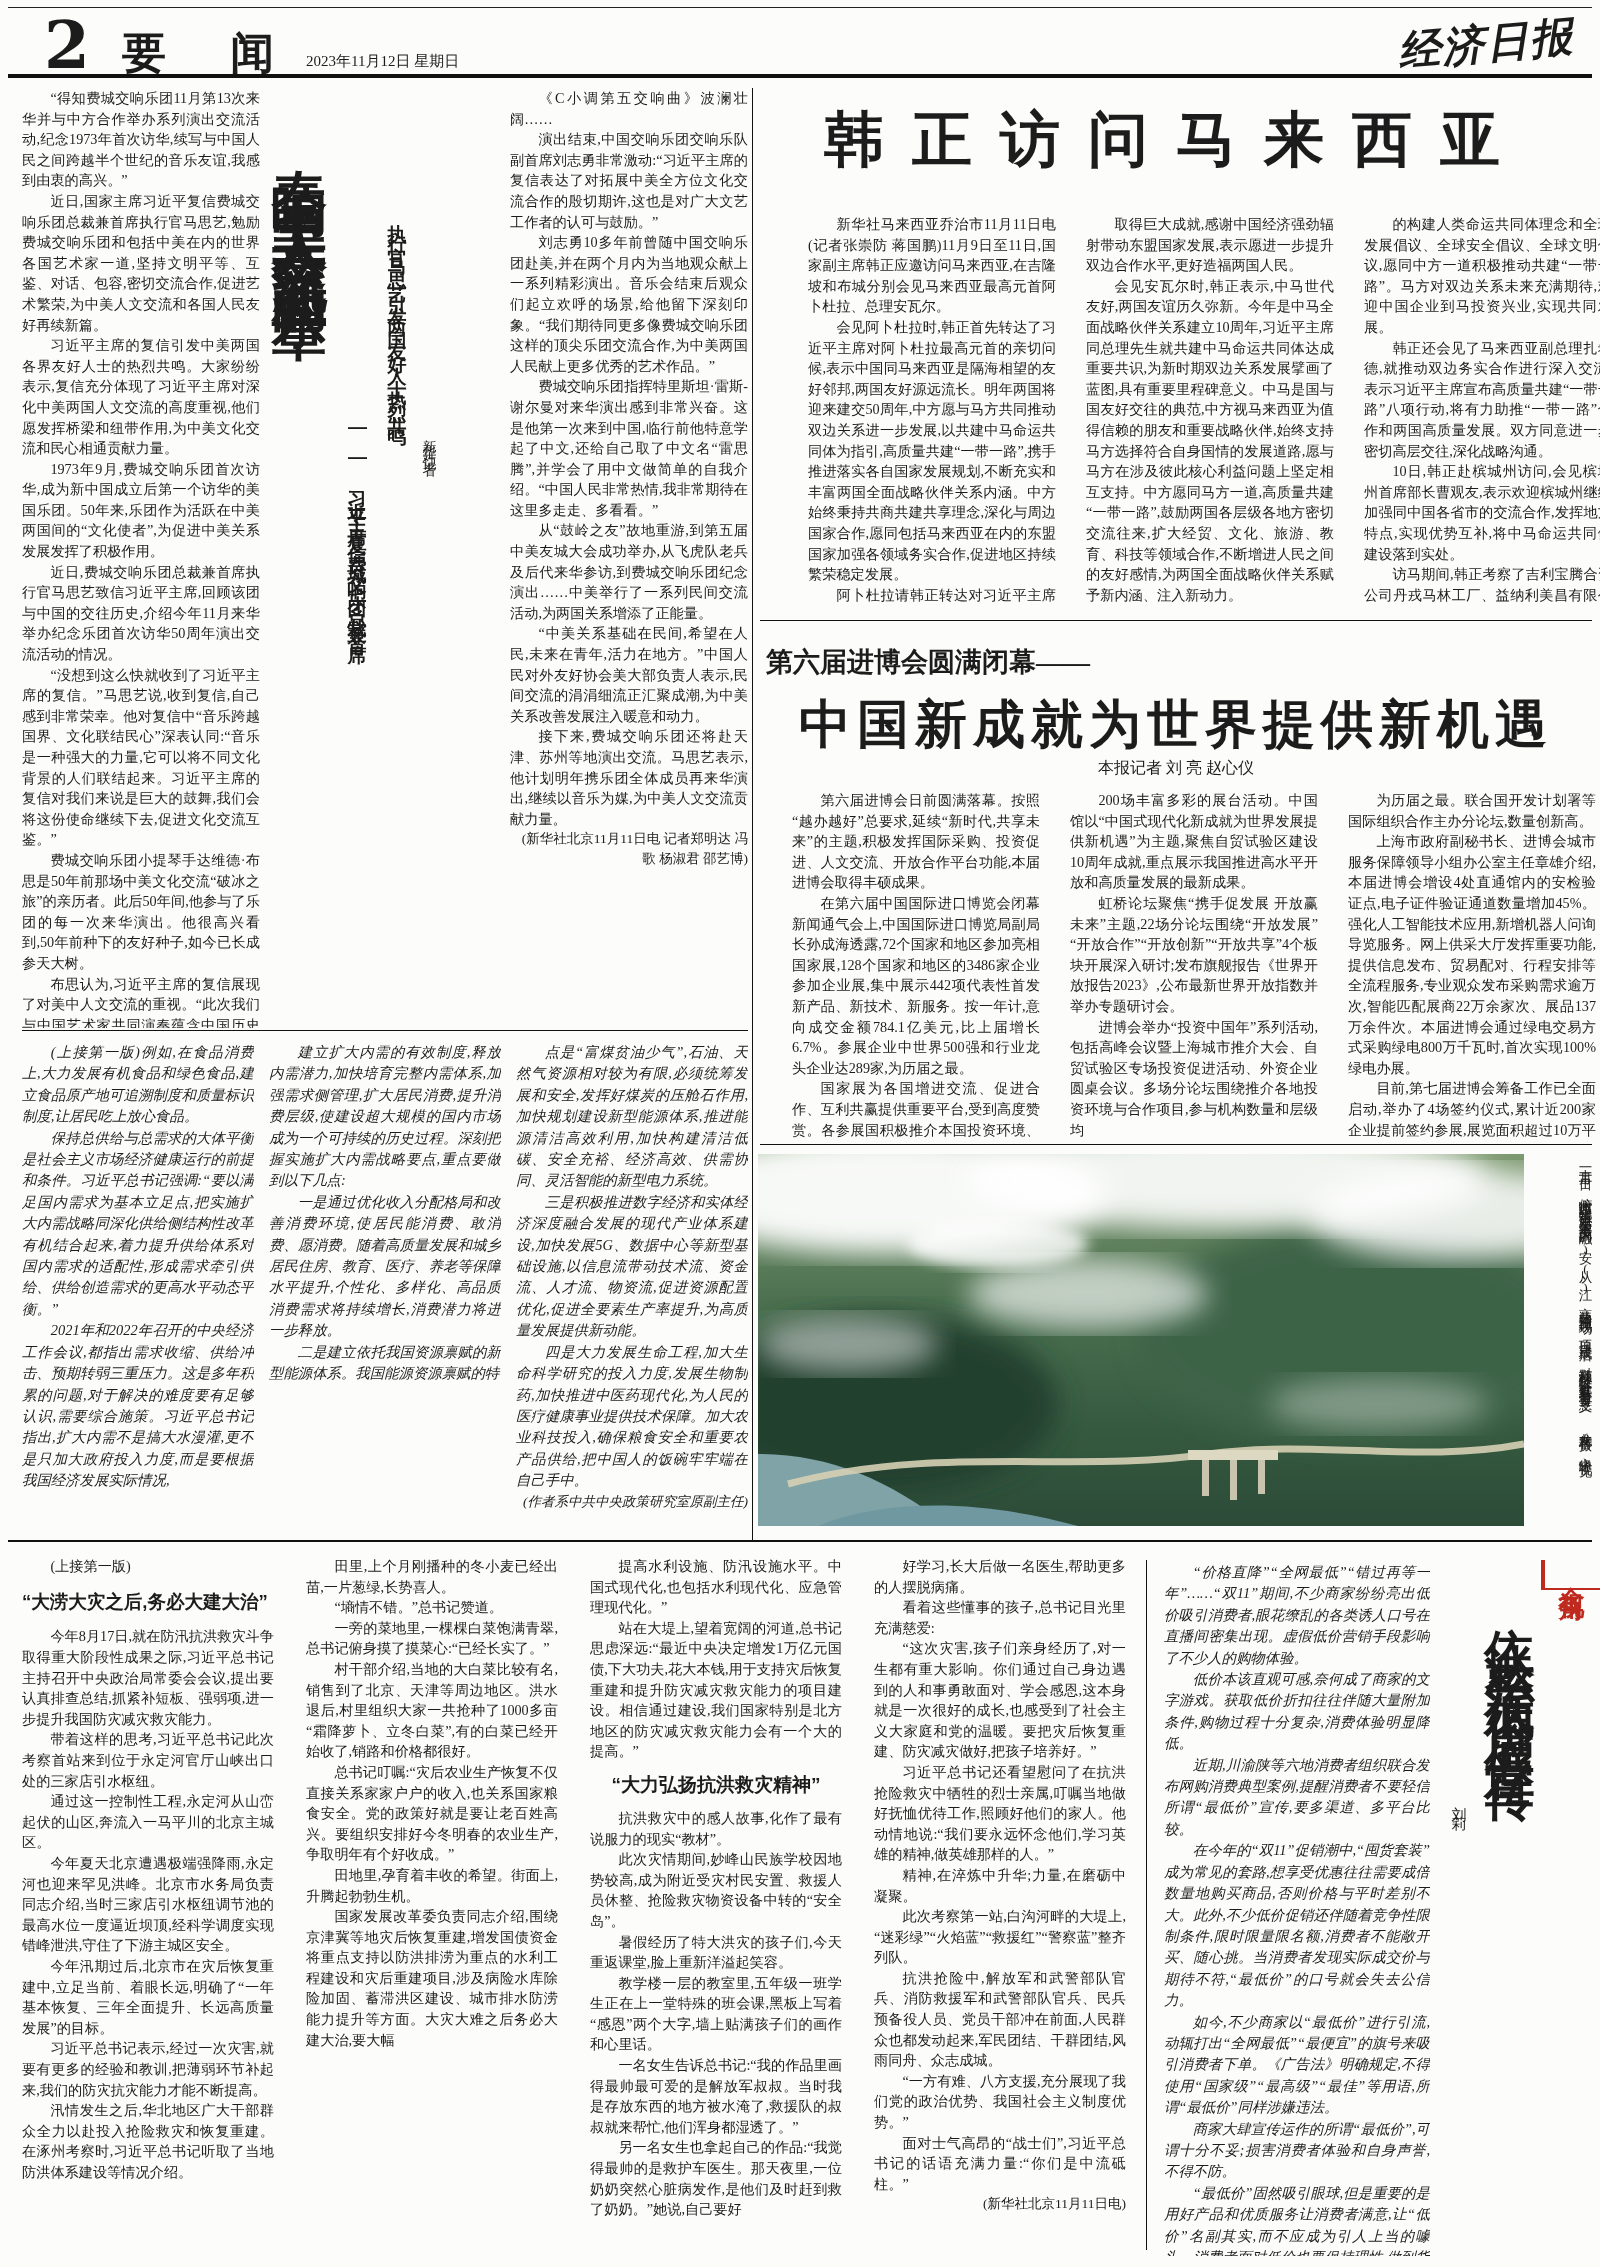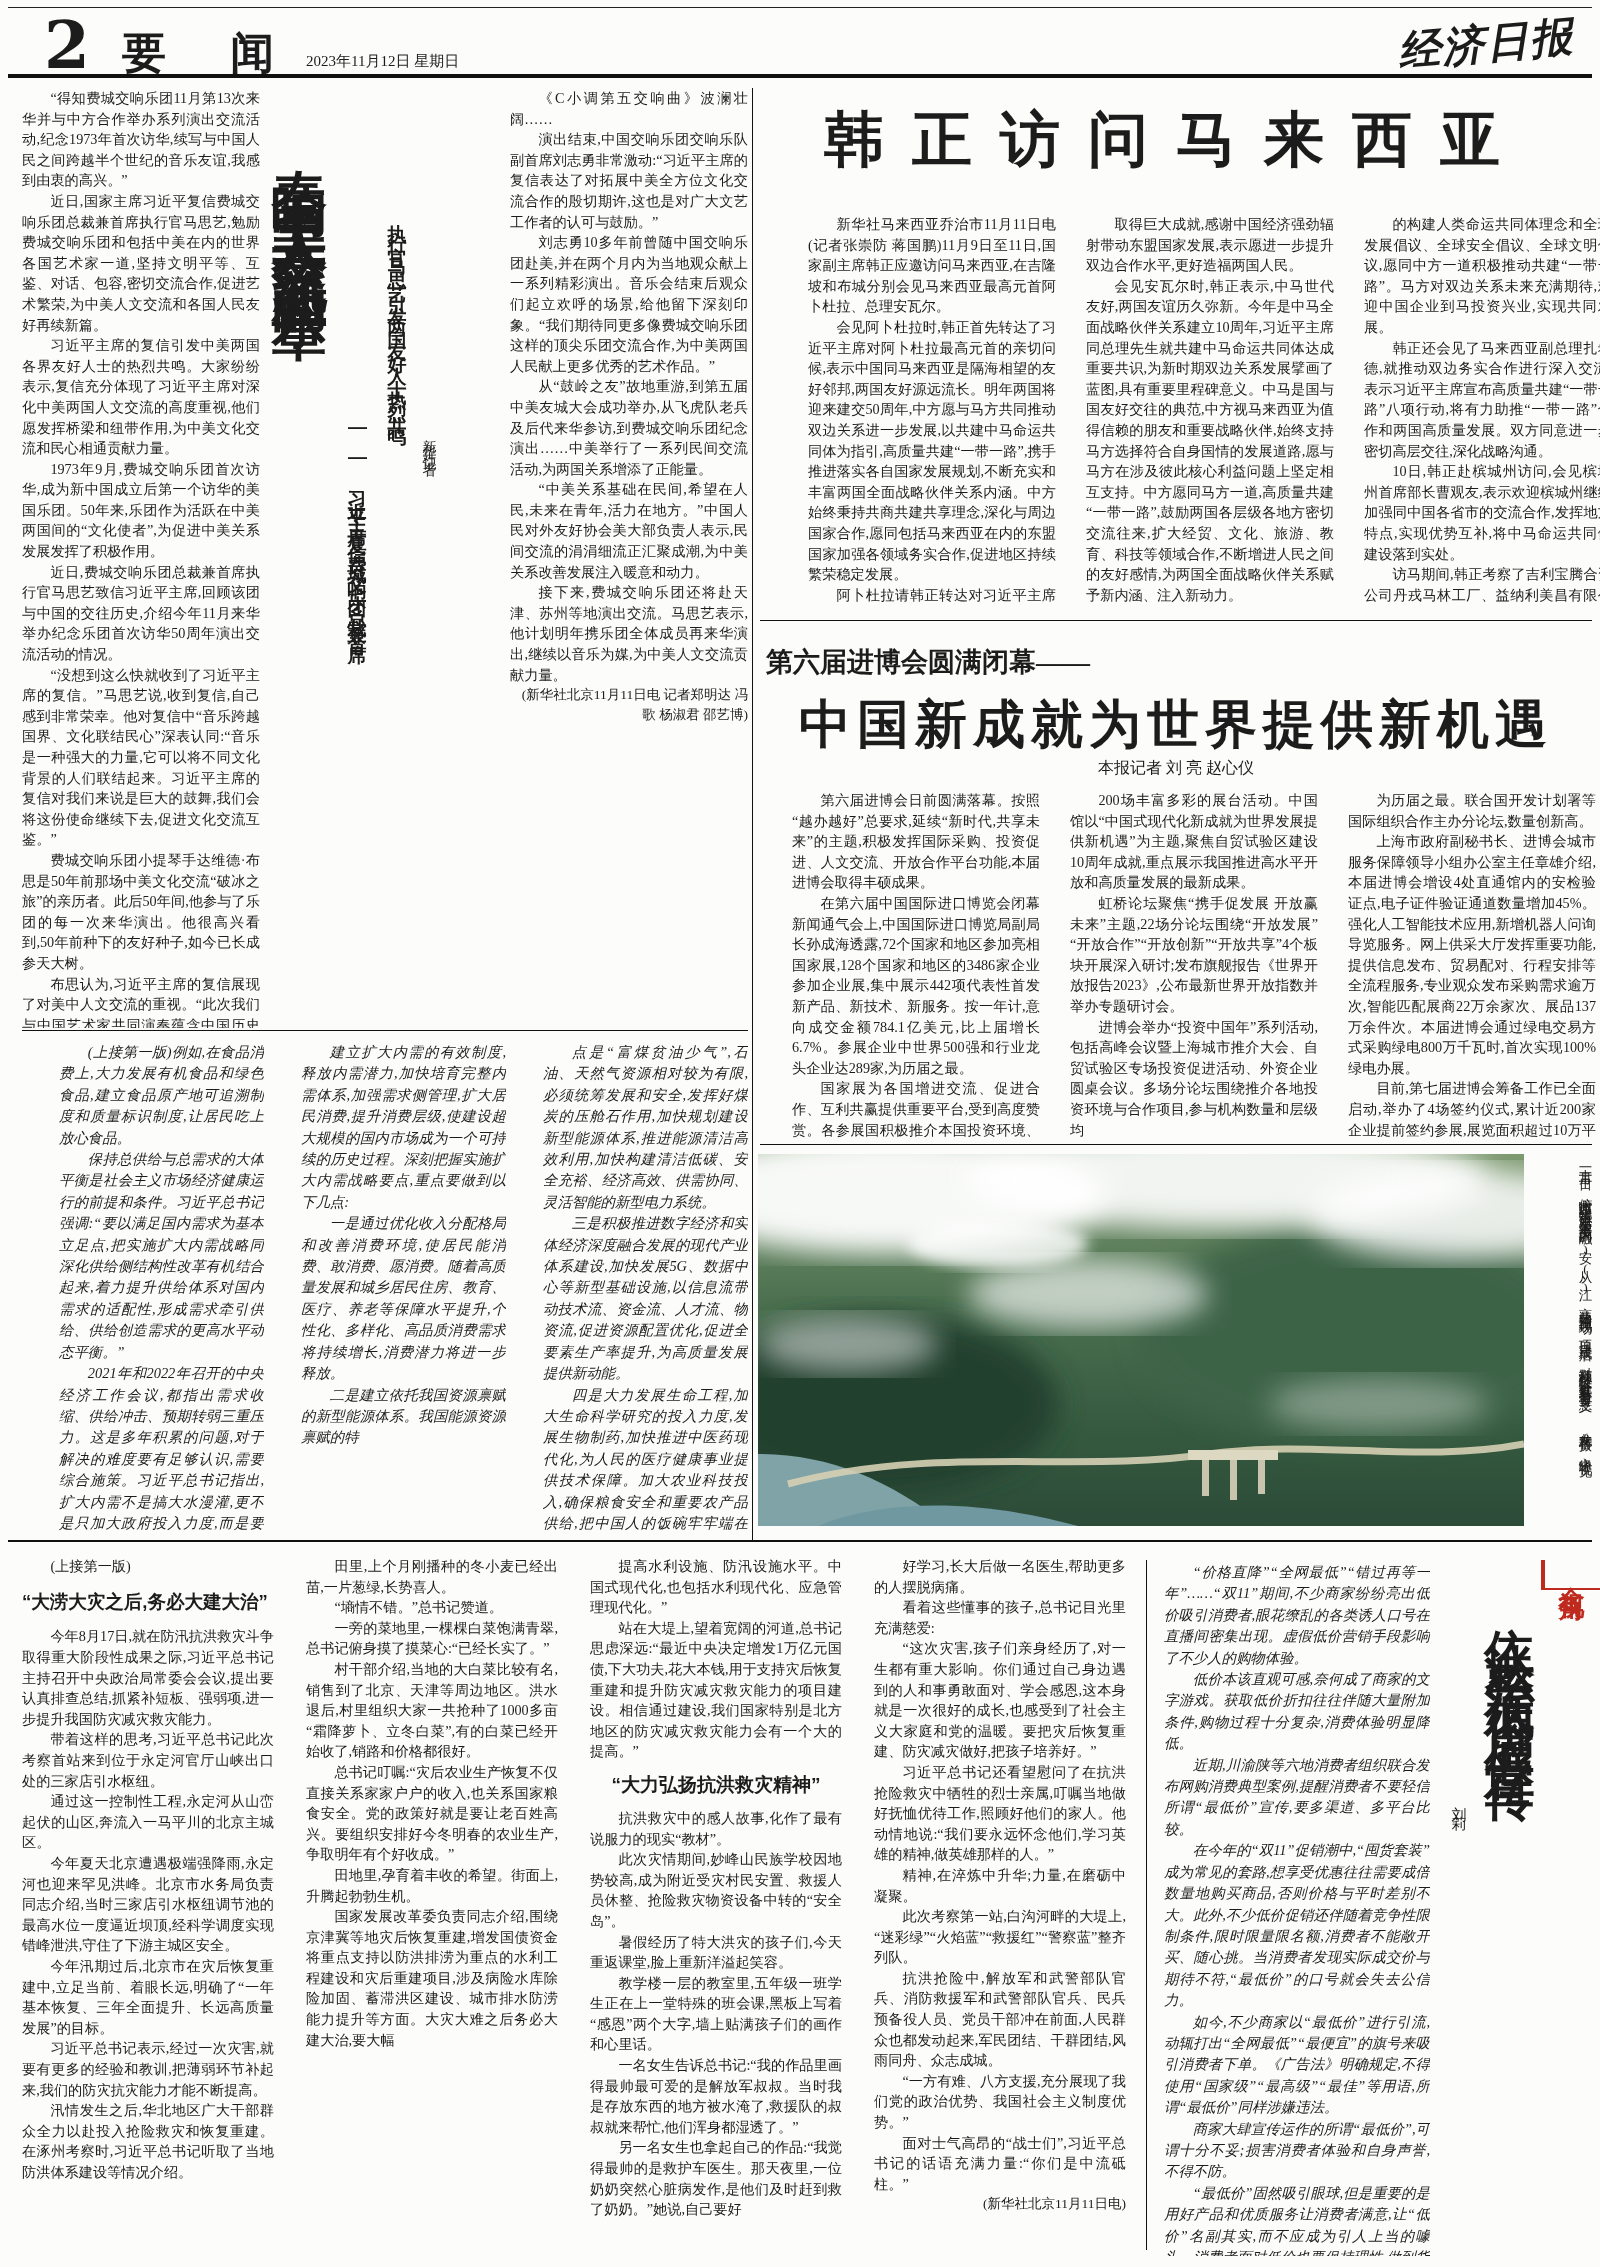--- a/index.html
+++ b/index.html
@@ -32,21 +32,21 @@
   .bigtitle{font-size:56px;font-weight:bold;font-family:"Liberation Sans",sans-serif;
             letter-spacing:12px;line-height:1;margin-top:38px;height:880px;}
   .subdash{font-size:19px;font-weight:bold;font-family:"Liberation Sans",sans-serif;
            letter-spacing:9px;margin-top:328px;margin-left:16px;height:640px;}
   .submain{font-size:19px;font-weight:bold;font-family:"Liberation Sans",sans-serif;
            letter-spacing:12px;margin-top:120px;margin-left:14px;height:760px;}
   .a1byline{font-size:14px;letter-spacing:6px;margin-top:340px;margin-left:10px;height:180px;}
   .ldiv1{top:1030px;left:22px;width:726px;height:1px;background:#111;}
   
   .a2{top:1042px;left:22px;width:726px;height:492px;display:flex;justify-content:space-between;}
-  .a2 .col{width:232px;height:100%;margin-left:37px;}
+  .a2 .col{width:232px;height:100%;}
   .a2head{margin:16px 0 14px;text-align:center;font-size:24px;font-weight:bold;line-height:1.55;
           font-family:"Liberation Sans",sans-serif;white-space:pre-line;font-style:normal;}
   .fullrule{top:1540px;left:8px;width:1584px;height:2px;background:#111;}
   .vdivmain{top:88px;left:752px;width:1px;height:1452px;background:#111;}
   
   .a3h{top:100px;left:760px;width:832px;text-align:center;font-size:60px;font-weight:bold;
        font-family:"Liberation Sans",sans-serif;letter-spacing:28px;white-space:nowrap;}
   .a3{top:214px;left:808px;width:804px;height:394px;display:flex;justify-content:space-between;}
   .a3 .col,.a4 .col{width:248px;height:100%;}
   .rrule1{top:620px;left:760px;width:832px;height:1px;background:#111;}
@@ -101,20 +101,21 @@
     <div class="headblock">
       <div class="vert bigtitle">奏响中美人文交流新的乐章</div>
       <div class="vert subdash">——习近平主席复信费城交响乐团总裁兼首席</div>
       <div class="vert submain">执行官马思艺引发两国友好人士热烈共鸣</div>
       <div class="vert a1byline">新华社记者</div>
     </div>
     <div class="col">
         <p class="para">《C小调第五交响曲》波澜壮阔……</p>
         <p class="para">演出结束,中国交响乐团交响乐队副首席刘志勇非常激动:“习近平主席的复信表达了对拓展中美全方位文化交流合作的殷切期许,这也是对广大文艺工作者的认可与鼓励。”</p>
         <p class="para">刘志勇10多年前曾随中国交响乐团赴美,并在两个月内为当地观众献上一系列精彩演出。音乐会结束后观众们起立欢呼的场景,给他留下深刻印象。“我们期待同更多像费城交响乐团这样的顶尖乐团交流合作,为中美两国人民献上更多优秀的艺术作品。”</p>
+        <p class="para">费城交响乐团指挥特里斯坦·雷斯-谢尔曼对来华演出感到非常兴奋。这是他第一次来到中国,临行前他特意学起了中文,还给自己取了中文名“雷思腾”,并学会了用中文做简单的自我介绍。“中国人民非常热情,我非常期待在这里多走走、多看看。”</p>
         <p class="para">从“鼓岭之友”故地重游,到第五届中美友城大会成功举办,从飞虎队老兵及后代来华参访,到费城交响乐团纪念演出……中美举行了一系列民间交流活动,为两国关系增添了正能量。</p>
         <p class="para">“中美关系基础在民间,希望在人民,未来在青年,活力在地方。”中国人民对外友好协会美大部负责人表示,民间交流的涓涓细流正汇聚成潮,为中美关系改善发展注入暖意和动力。</p>
         <p class="para">接下来,费城交响乐团还将赴天津、苏州等地演出交流。马思艺表示,他计划明年携乐团全体成员再来华演出,继续以音乐为媒,为中美人文交流贡献力量。</p>
         <p class="credit">(新华社北京11月11日电  记者郑明达  冯歌  杨淑君  邵艺博)</p>
       </div>
   </div>
   <div class="abs ldiv1"></div>
 
   <div class="abs a2 kai">
     <div class="col">

